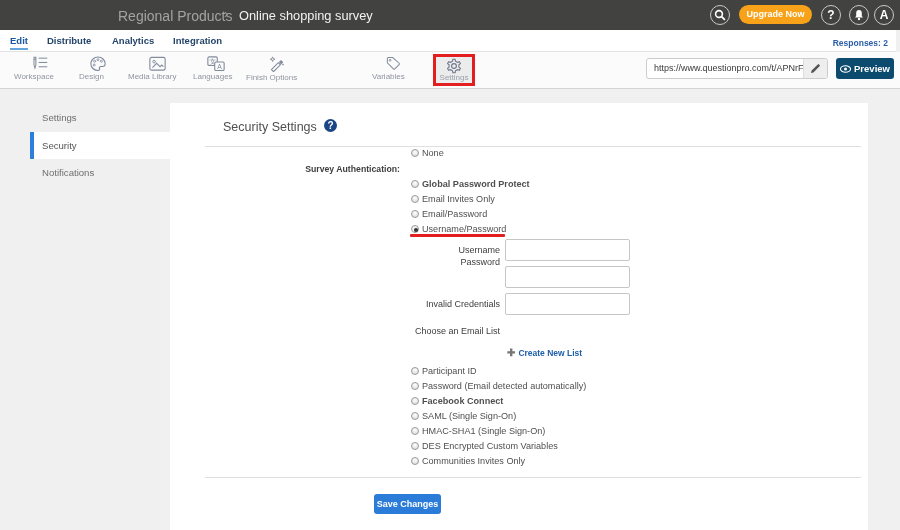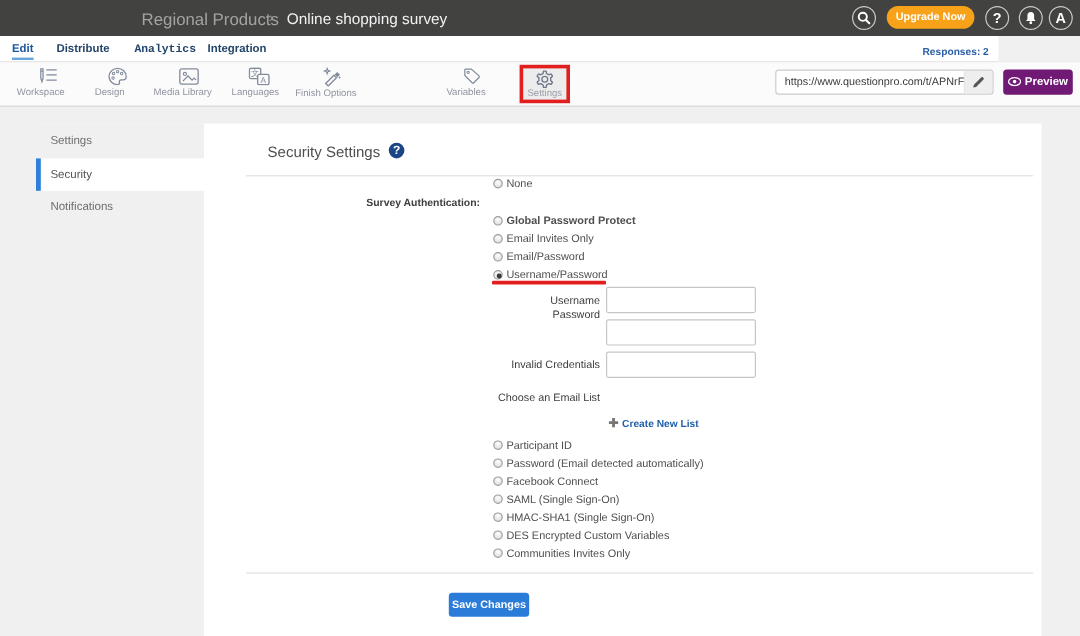--- a/index.html
+++ b/index.html
@@ -12,34 +12,34 @@
 .logoblock { position:absolute; left:0; top:0; width:98px; height:30px; background:#2190e8; }
 .surveys { position:absolute; left:37px; top:8px; color:#fff; font-size:12px; }
 .caret { position:absolute; left:84px; top:13px; width:0; height:0; border-left:5px solid transparent; border-right:5px solid transparent; border-top:6px solid #fff; }
 .crumb1 { position:absolute; left:118px; top:8px; color:#a3a3a3; font-size:14px; }
 .crumbsep { position:absolute; left:224px; top:7px; color:#9a9a9a; font-size:12px; }
 .crumb2 { position:absolute; left:239px; top:8px; color:#f2f2f2; font-size:12.8px; }
 .navcircle { position:absolute; top:5px; width:20px; height:20px; border:1px solid #c9c9c9; border-radius:50%; color:#fff; text-align:center; font-size:12px; font-weight:bold; line-height:18px; }
 .upgrade { position:absolute; left:739px; top:5px; width:73px; height:19px; background:#f7a219; border-radius:10px; color:#fff; font-size:9px; font-weight:bold; text-align:center; line-height:19px; }
 
 
-.tabrow { position:absolute; left:0; top:30px; width:832px; height:22px; background:#fff; border-bottom:1px solid #e2e2e2;padding-left:44px; }
+.tabrow { position:absolute; left:0; top:30px; width:896px; height:22px; background:#fff; border-bottom:1px solid #e2e2e2;padding-left:44px; }
 .tab { position:absolute; top:5px; font-size:9.5px; font-weight:bold; color:#24456b; }
 .tab.edit { color:#1a55a0; border-bottom:2px solid #66a5dc; padding-bottom:2px; }
 .responses { position:absolute; right:8px; top:8px; font-size:8.5px; font-weight:bold; color:#2a5da8; }
 
 
 .toolbar { position:absolute; left:0; top:52px; width:900px; height:37px; background:#fbfbfb; border-bottom:1px solid #d4d4d4; }
 .titem { position:absolute; top:0; height:36px; text-align:left; }
 .titem svg { display:block; margin:3.5px auto 0 auto; }
 .tlabel { font-size:8px; color:#8f94a0; margin-top:1px; white-space:nowrap; }
 .settingsbox { position:absolute; left:433px; top:2px; width:42px; height:32px; background:#ececec; border:3px solid #e31e1e; text-align:center; overflow:hidden; }
 .urlbox { position:absolute; left:646px; top:6px; width:182px; height:21px; background:#fff; border:1px solid #ccc; border-radius:3px; font-size:9px; color:#3a3a3a; line-height:19px; padding-left:7px; white-space:nowrap; overflow:hidden; }
 .pencilbtn { position:absolute; right:0; top:0; width:24px; height:19px; background:#eee; border-left:1px solid #ddd; border-radius:0 3px 3px 0; }
-.preview { position:absolute; left:836px; top:6px; width:58px; height:21px; background:#701a75; border-radius:3px; color:#fff; font-size:9.5px; font-weight:bold; text-align:center; line-height:21px; }
+.preview { position:absolute; left:836px; top:6px; width:58px; height:21px; background:#0c4a6e; border-radius:3px; color:#fff; font-size:9.5px; font-weight:bold; text-align:center; line-height:21px; }
 
 
 .card { position:absolute; left:30px; top:103px; width:838px; height:427px; background:#fff; }
 .sidebar { position:absolute; left:0; top:0; width:140px; height:427px; background:#f0f0f0; }
 .sitem { position:relative; height:27.5px; line-height:27.5px; padding-left:12px; font-size:9.6px; color:#6f6f6f; }
 .sitem.active { background:#fff; color:#555; }
 .sitem.active::before { content:""; position:absolute; left:0; top:0; width:4px; height:27px; background:#2d7fd9; }
 
 .heading { position:absolute; left:193px; top:17px; font-size:12.5px; color:#4f4f4f; }
 .qbadge { position:absolute; left:294px; top:16px; width:13px; height:13px; border-radius:50%; background:#1c4586; color:#fff; font-size:10px; font-weight:bold; text-align:center; line-height:13px; }
@@ -81,21 +81,21 @@
         <path d="M6 1 Q8.8 1 8.8 4 L8.8 7 L10 8.6 L2 8.6 L3.2 7 L3.2 4 Q3.2 1 6 1 Z" fill="#fff"></path>
         <circle cx="6" cy="10" r="1.2" fill="#fff"></circle>
       </svg>
   </div>
   <div class="navcircle" style="left:874px;">A</div>
 </div>
 
 <div class="tabrow">
   <div class="tab edit" style="left:10px;">Edit</div>
   <div class="tab" style="left:47px;">Distribute</div>
-  <div class="tab" style="left:112px;font-family:Liberation Mono, monospace;">Analytics</div>
+  <div class="tab" style="left:112px;">Analytics</div>
   <div class="tab" style="left:173px;">Integration</div>
   <div class="responses">Responses: 2</div>
 </div>
 
 <div class="toolbar">
   <div class="titem" style="left:14px; width:50px;">
     <svg width="19" height="15.5" viewBox="0 0 22 18">
       <g fill="none" stroke="#828b9c" stroke-width="1.2">
         <path d="M4.6 1.5 L6.8 1.5 L6.8 10.5 L5.7 14 L4.6 10.5 Z"></path>
         <line x1="4.6" y1="3.8" x2="6.8" y2="3.8"></line>
@@ -200,20 +200,20 @@
   <div class="input" style="top:136px;"></div>
   <div class="flabel" style="left:280px; top:154px; width:190px;">Password</div>
   <div class="input" style="top:163px;"></div>
   <div class="flabel" style="left:280px; top:196px; width:190px;">Invalid Credentials</div>
   <div class="input" style="top:190px;"></div>
   <div class="flabel" style="left:280px; top:223px; width:190px;">Choose an Email List</div>
   <div class="createlink"><span class="plus">✚</span>Create New List</div>
 
   <div class="radiorow" style="top:262px;"><span class="radio"></span>Participant ID</div>
   <div class="radiorow" style="top:277px;"><span class="radio"></span>Password (Email detected automatically)</div>
-  <div class="radiorow" style="top:292px;"><span class="radio"></span>Facebook Connect</div>
+  <div class="radiorow" style="top:292px;font-weight:bold;"><span class="radio"></span>Facebook Connect</div>
   <div class="radiorow" style="top:307px;"><span class="radio"></span>SAML (Single Sign-On)</div>
   <div class="radiorow" style="top:322px;"><span class="radio"></span>HMAC-SHA1 (Single Sign-On)</div>
   <div class="radiorow" style="top:337px;"><span class="radio"></span>DES Encrypted Custom Variables</div>
   <div class="radiorow" style="top:352px;"><span class="radio"></span>Communities Invites Only</div>
 
   <div class="savebtn">Save Changes</div>
 </div>
 
 </body></html>

